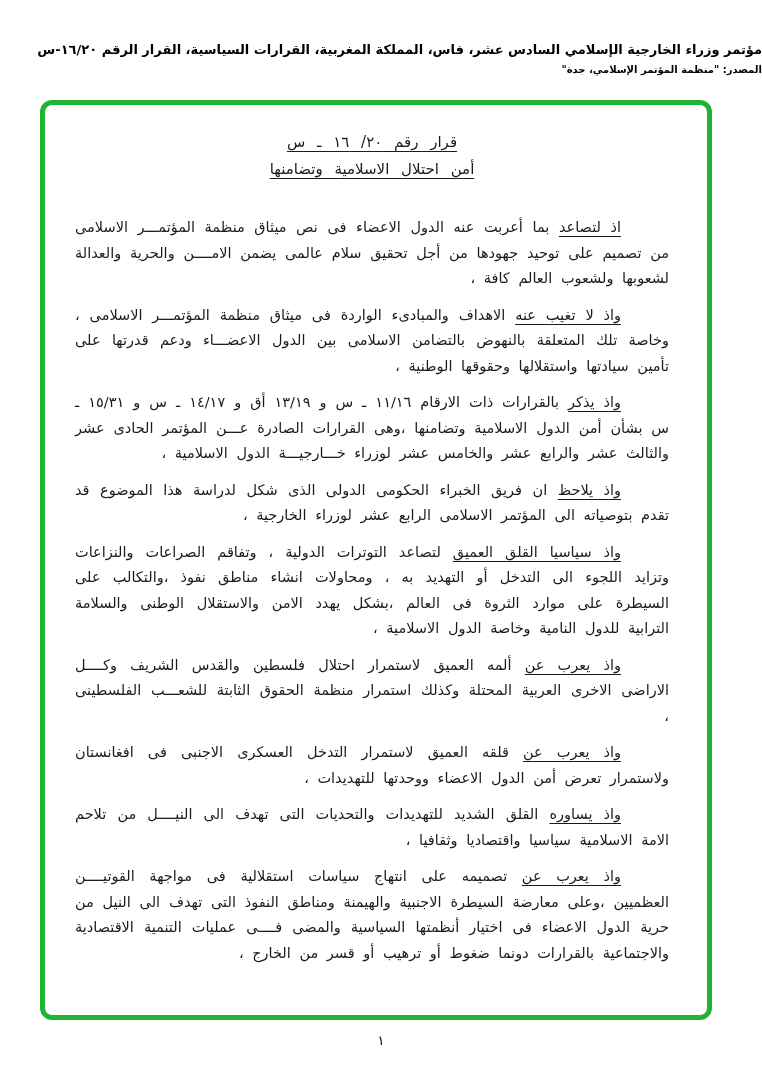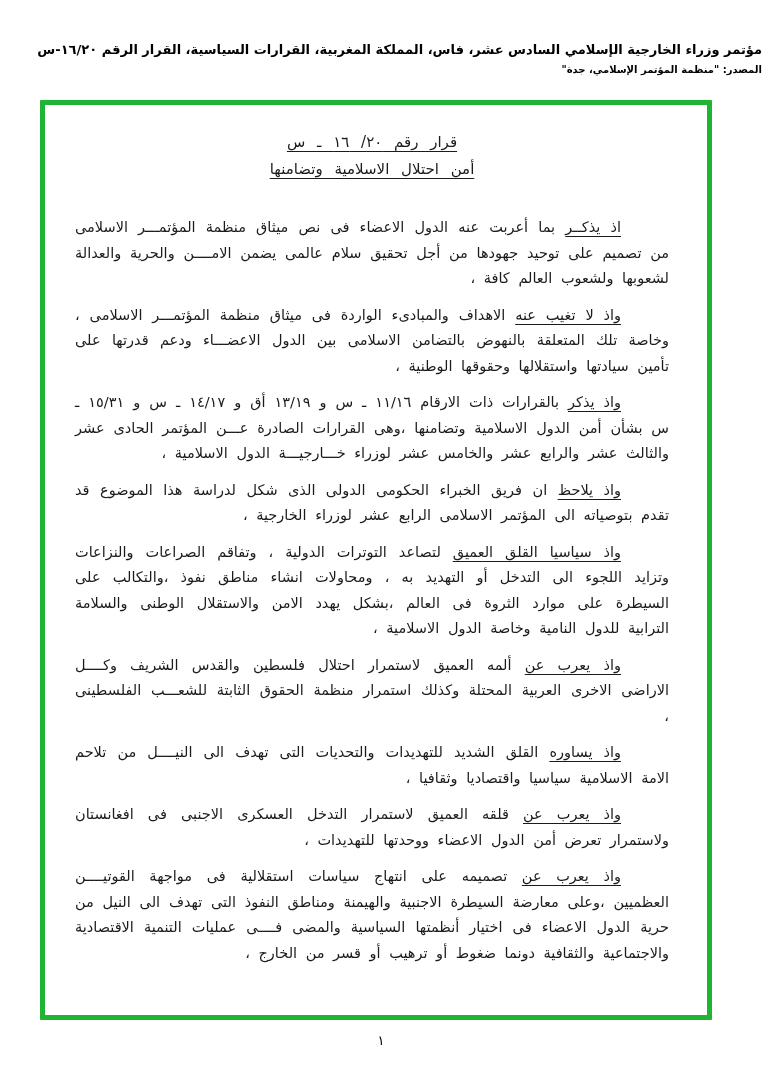--- a/index.html
+++ b/index.html
@@ -26,21 +26,21 @@
   .source-line {
     margin-top: 7px;
     font-size: 10px;
     font-weight: bold;
   }
   .resolution-box {
     position: absolute;
     left: 40px; top: 100px;
     width: 672px; height: 920px;
     border: 5px solid #1fb434;
-    border-radius: 1px;
+    border-radius: 12px;
     box-sizing: border-box;
   }
   .doc-content {
     position: absolute;
     top: 0; bottom: 0; left: 0; right: 0;
     padding: 24px 38px 10px 30px;
     direction: rtl;
     overflow: hidden;
     color: #1b1b1b;
   }
@@ -89,34 +89,34 @@
 
 <div class="resolution-box">
   <div class="doc-content">
 
     <div class="doc-title">
       <div><span class="t-line">قرار رقم ٢٠/ ١٦ ـ س</span></div>
       <div><span class="t-line">أمن احتلال الاسلامية وتضامنها</span></div>
     </div>
 
 
-    <p class="para"><span class="lead-underline">اذ يذكــر</span> <span>بما أعربت عنه الدول الاعضاء فى نص ميثاق منظمة المؤتمـــر الاسلامى من تصميم على توحيد جهودها من أجل تحقيق سلام عالمى يضمن الامــــن والحرية والعدالة لشعوبها ولشعوب العالم كافة ،</span></p>
+    <p class="para"><span class="lead-underline">اذ لتصاعد</span> <span>بما أعربت عنه الدول الاعضاء فى نص ميثاق منظمة المؤتمـــر الاسلامى من تصميم على توحيد جهودها من أجل تحقيق سلام عالمى يضمن الامــــن والحرية والعدالة لشعوبها ولشعوب العالم كافة ،</span></p>
 
     <p class="para"><span class="lead-underline">واذ لا تغيب عنه</span> <span>الاهداف والمبادىء الواردة فى ميثاق منظمة المؤتمـــر الاسلامى ، وخاصة تلك المتعلقة بالنهوض بالتضامن الاسلامى بين الدول الاعضـــاء ودعم قدرتها على تأمين سيادتها واستقلالها وحقوقها الوطنية ،</span></p>
 
     <p class="para"><span class="lead-underline">واذ يذكر</span> <span>بالقرارات ذات الارقام ١١/١٦ ـ س و ١٣/١٩ أق و ١٤/١٧ ـ س و ١٥/٣١ ـ س بشأن أمن الدول الاسلامية وتضامنها ،وهى القرارات الصادرة عـــن المؤتمر الحادى عشر والثالث عشر والرابع عشر والخامس عشر لوزراء خـــارجيـــة الدول الاسلامية ،</span></p>
 
     <p class="para"><span class="lead-underline">واذ يلاحظ</span> <span>ان فريق الخبراء الحكومى الدولى الذى شكل لدراسة هذا الموضوع قد تقدم بتوصياته الى المؤتمر الاسلامى الرابع عشر لوزراء الخارجية ،</span></p>
 
     <p class="para"><span class="lead-underline">واذ سياسيا القلق العميق</span> <span>لتصاعد التوترات الدولية ، وتفاقم الصراعات والنزاعات وتزايد اللجوء الى التدخل أو التهديد به ، ومحاولات انشاء مناطق نفوذ ،والتكالب على السيطرة على موارد الثروة فى العالم ،بشكل يهدد الامن والاستقلال الوطنى والسلامة الترابية للدول النامية وخاصة الدول الاسلامية ،</span></p>
 
     <p class="para"><span class="lead-underline">واذ يعرب عن</span> <span>ألمه العميق لاستمرار احتلال فلسطين والقدس الشريف وكــــل الاراضى الاخرى العربية المحتلة وكذلك استمرار منظمة الحقوق الثابتة للشعـــب الفلسطينى ،</span></p>
 
+    <p class="para"><span class="lead-underline">واذ يعرب عن</span> <span>قلقه العميق لاستمرار التدخل العسكرى الاجنبى فى افغانستان ولاستمرار تعرض أمن الدول الاعضاء ووحدتها للتهديدات ،</span></p>
+
     <p class="para"><span class="lead-underline">واذ يساوره</span> <span>القلق الشديد للتهديدات والتحديات التى تهدف الى النيــــل من تلاحم الامة الاسلامية سياسيا واقتصاديا وثقافيا ،</span></p>
 
-    <p class="para"><span class="lead-underline">واذ يعرب عن</span> <span>قلقه العميق لاستمرار التدخل العسكرى الاجنبى فى افغانستان ولاستمرار تعرض أمن الدول الاعضاء ووحدتها للتهديدات ،</span></p>
-
-    <p class="para"><span class="lead-underline">واذ يعرب عن</span> <span>تصميمه على انتهاج سياسات استقلالية فى مواجهة القوتيــــن العظميين ،وعلى معارضة السيطرة الاجنبية والهيمنة ومناطق النفوذ التى تهدف الى النيل من حرية الدول الاعضاء فى اختيار أنظمتها السياسية والمضى فــــى عمليات التنمية الاقتصادية والاجتماعية والثقافية دونما ضغوط أو ترهيب أو قسر من الخارج ،</span></p>
+    <p class="para"><span class="lead-underline">واذ يعرب عن</span> <span>تصميمه على انتهاج سياسات استقلالية فى مواجهة القوتيــــن العظميين ،وعلى معارضة السيطرة الاجنبية والهيمنة ومناطق النفوذ التى تهدف الى النيل من حرية الدول الاعضاء فى اختيار أنظمتها السياسية والمضى فــــى عمليات التنمية الاقتصادية والاجتماعية بالقرارات دونما ضغوط أو ترهيب أو قسر من الخارج ،</span></p>
 
   </div>
 </div>
 
 <div class="page-number">١</div>
 
 </body></html>

